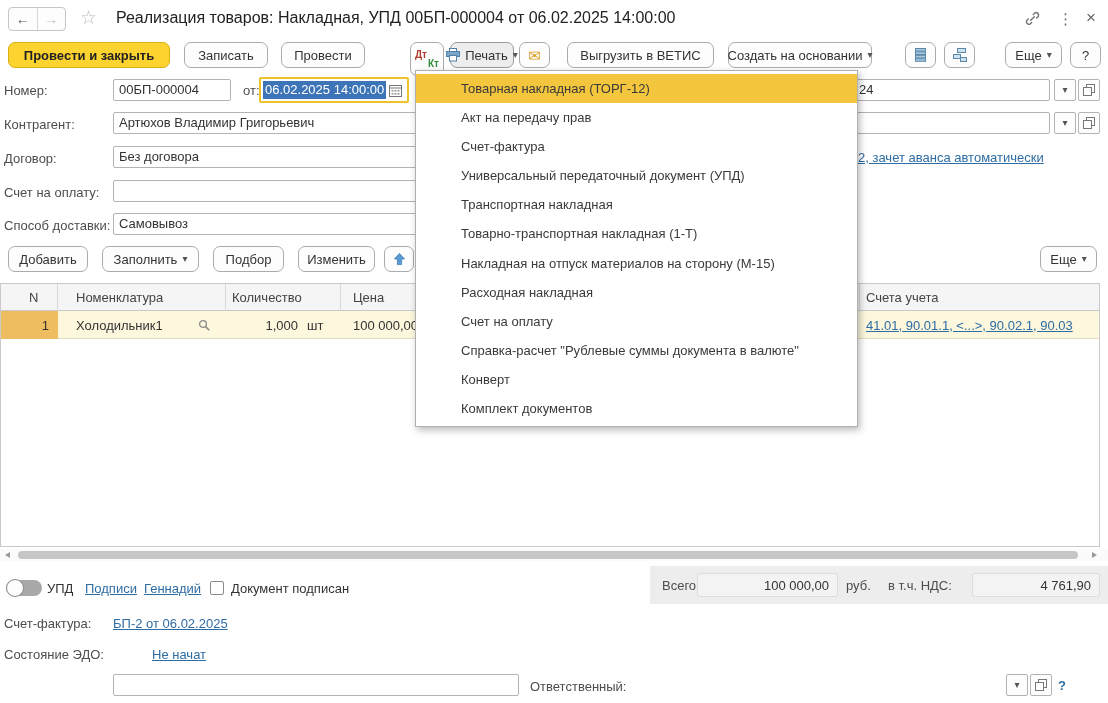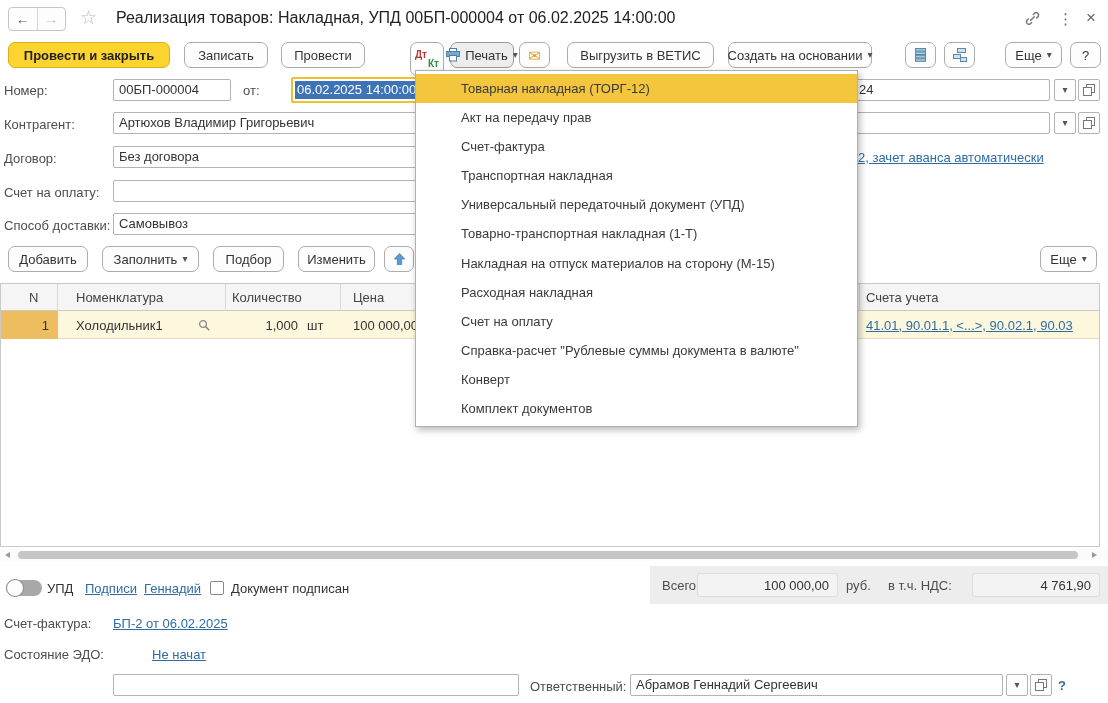--- a/index.html
+++ b/index.html
@@ -146,21 +146,21 @@
   </div>
   <div class="btn" style="left:1005px;width:57px;">
     <span>Еще</span>
     <span class="arr">▾</span>
   </div>
   <div class="btn" style="left:1070px;width:31px;padding:0;">?</div>
 
   <div class="lbl" style="left:4px;top:83px;">Номер:</div>
   <div class="field" style="left:113px;top:79px;width:118px;">00БП-000004</div>
   <div class="lbl" style="left:243px;top:83px;">от:</div>
-  <div class="field field-date" style="left:259px;top:77px;width:150px;height:26px;margin-left:32px;">
+  <div class="field field-date" style="left:259px;top:77px;width:150px;height:26px;">
     <span class="sel-text">06.02.2025 14:00:00</span>
     <span style="margin-left:3px;">
         <svg width="13" height="13" viewBox="0 0 13 13">
           <rect x="0.5" y="1.5" width="12" height="11" fill="#fff" stroke="#777"></rect>
           <line x1="0.5" y1="4" x2="12.5" y2="4" stroke="#777"></line>
           <g fill="#999">
             <rect x="2.5" y="6" width="2" height="1.6"></rect>
             <rect x="5.5" y="6" width="2" height="1.6"></rect>
             <rect x="8.5" y="6" width="2" height="1.6"></rect>
             <rect x="2.5" y="9" width="2" height="1.6"></rect>
@@ -279,38 +279,37 @@
 
   <div class="lbl" style="left:4px;top:616px;">Счет-фактура:</div>
   <div class="link" style="position:absolute;left:113px;top:616px;">БП-2 от 06.02.2025</div>
 
   <div class="lbl" style="left:4px;top:647px;">Состояние ЭДО:</div>
   <div class="link" style="position:absolute;left:113px;top:647px;margin-left:39px;">Не начат</div>
 
   <div class="lbl" style="left:4px;top:713px;">Комментарий:</div>
   <div class="field" style="left:113px;top:674px;width:406px;"></div>
   <div class="lbl" style="left:530px;top:679px;">Ответственный:</div>
-  <div class="field" style="left:630px;top:674px;width:373px;">Абрамов Геннадий Сергеевич</div>
   <div class="mini-btn" style="left:1006px;top:674px;">
       <span class="arr">▾</span>
     </div>
   <div class="mini-btn" style="left:1030px;top:674px;">
       <svg width="12" height="12" viewBox="0 0 12 12">
         <rect x="3.5" y="0.5" width="8" height="8" fill="#fff" stroke="#777"></rect>
         <rect x="0.5" y="3.5" width="8" height="8" fill="#fff" stroke="#777"></rect>
       </svg>
     </div>
   <div class="link" style="position:absolute;left:1058px;top:678px;text-decoration:none;font-weight:bold;">?</div>
 
   <div class="menu">
       <div class="menu-item hl">Товарная накладная (ТОРГ-12)</div>
       <div class="menu-item">Акт на передачу прав</div>
       <div class="menu-item">Счет-фактура</div>
+      <div class="menu-item">Универсальный передаточный документ (УПД)</div>
       <div class="menu-item">Транспортная накладная</div>
-      <div class="menu-item">Универсальный передаточный документ (УПД)</div>
       <div class="menu-item">Товарно-транспортная накладная (1-Т)</div>
       <div class="menu-item">Накладная на отпуск материалов на сторону (М-15)</div>
       <div class="menu-item">Расходная накладная</div>
       <div class="menu-item">Счет на оплату</div>
       <div class="menu-item">Справка-расчет "Рублевые суммы документа в валюте"</div>
       <div class="menu-item">Конверт</div>
       <div class="menu-item">Комплект документов</div>
     </div>
 
 </div>

